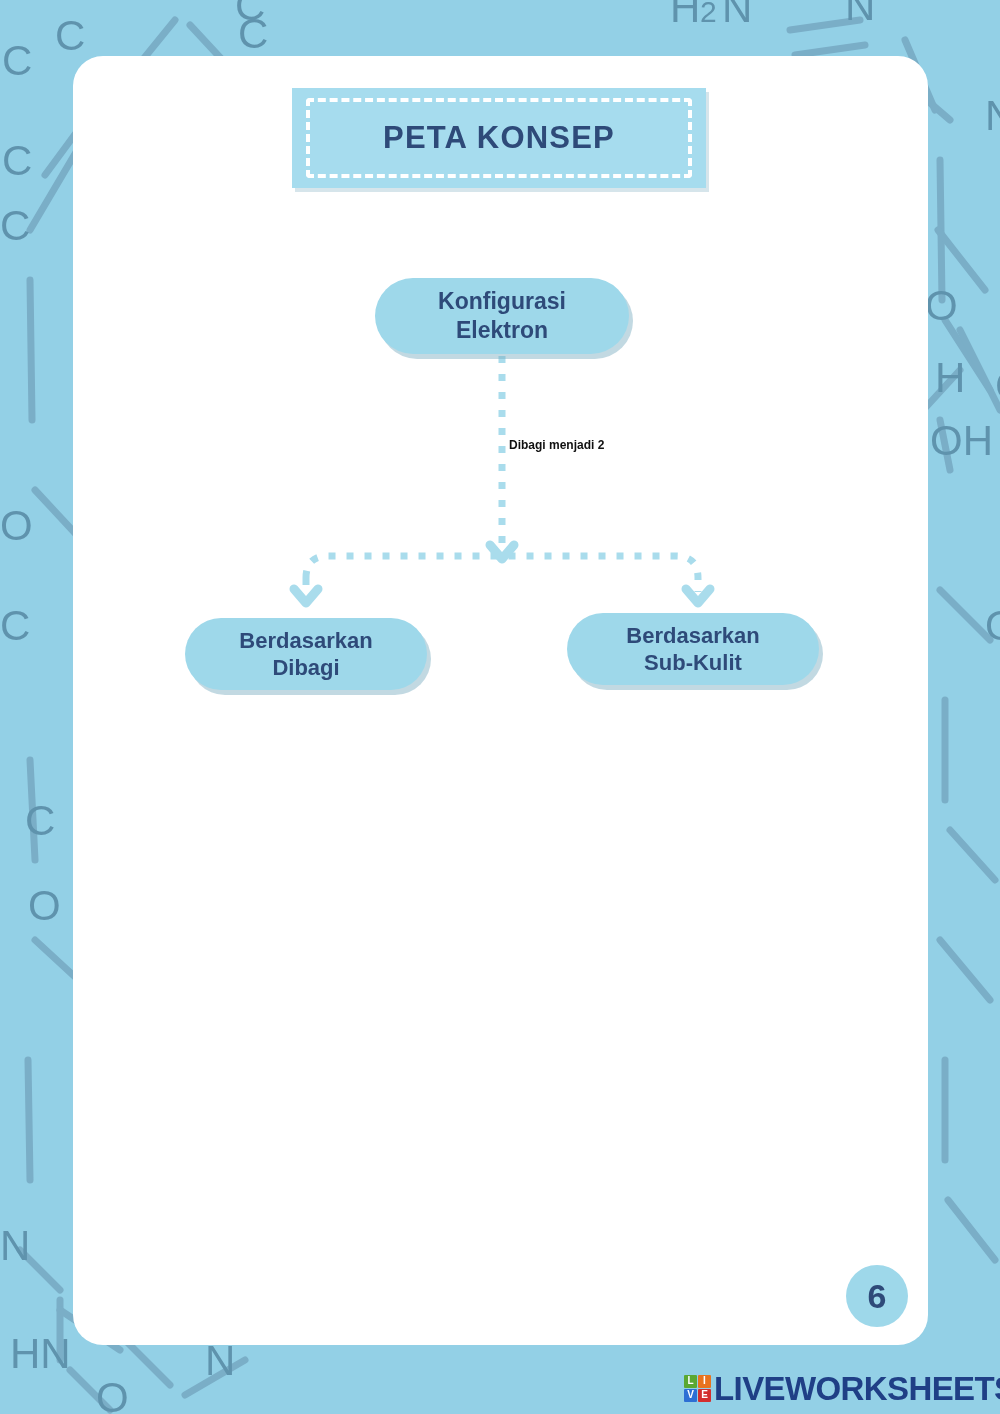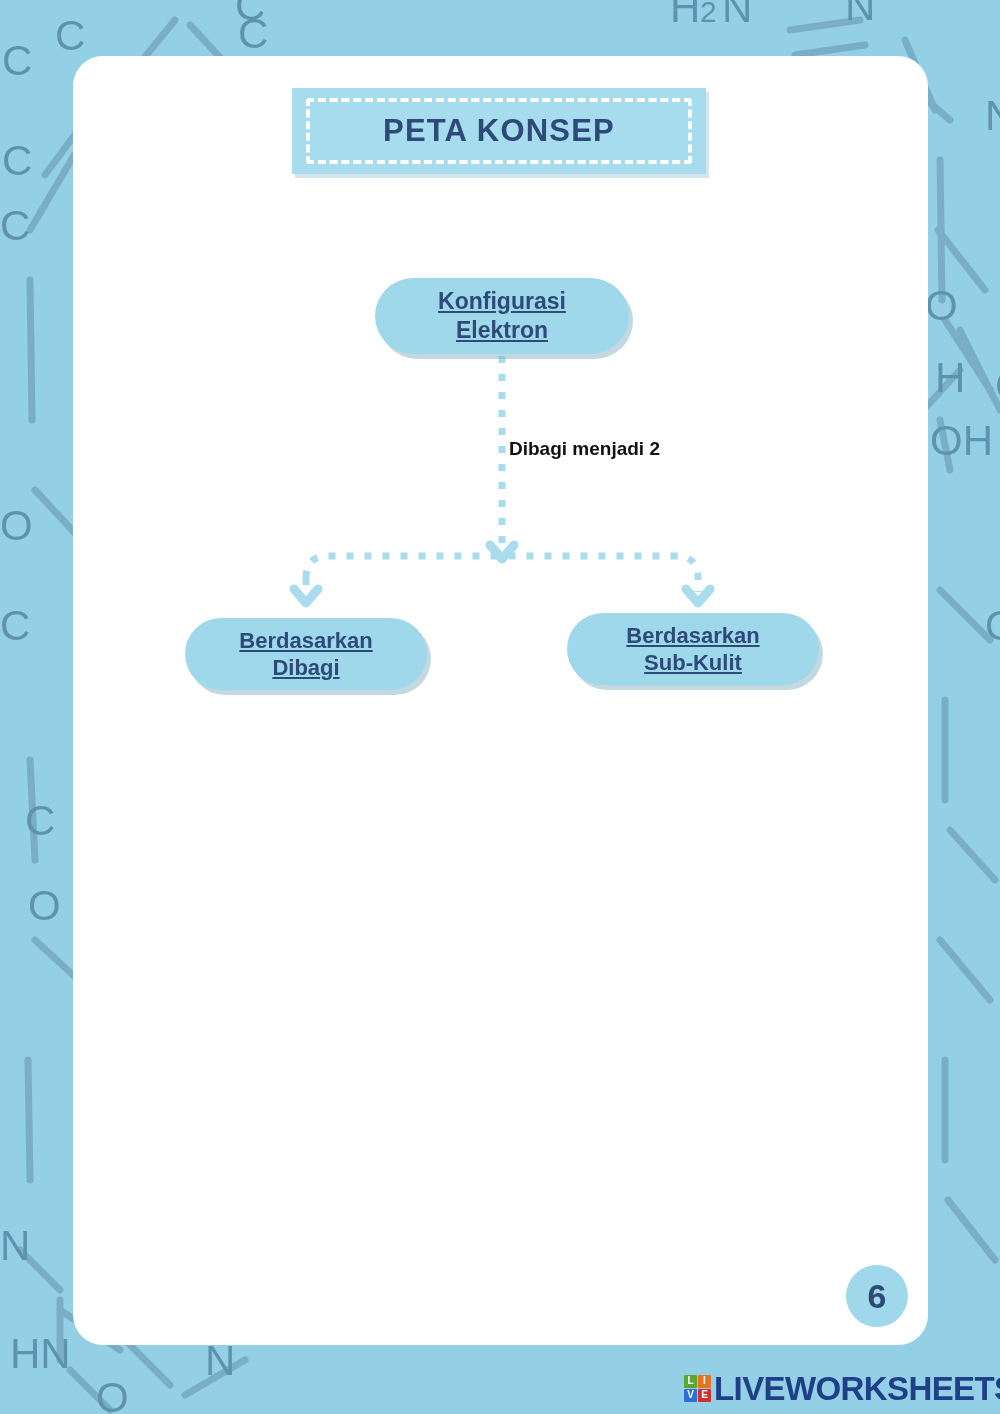--- a/index.html
+++ b/index.html
@@ -36,21 +36,21 @@
     border-radius: 30px;
     z-index: 2;
   }
 
   
   #title-banner {
     position: absolute;
     left: 292px;
     top: 88px;
     width: 414px;
-    height: 86px;
+    height: 100px;
     background: #a6dcee;
     z-index: 3;
     display: flex;
     align-items: center;
     justify-content: center;
     box-shadow: 3px 4px 0 rgba(120,170,190,0.30);
   }
   #title-banner .dash-frame {
     position: absolute;
     left: 14px;
@@ -111,39 +111,39 @@
   }
 
   #node-subkulit {
     left: 494px;
     top: 557px;
     width: 252px;
     height: 72px;
     font-size: 22px;
   }
 
-  .node-line { display: block; white-space: nowrap; text-decoration: underline; }
+  .node-line { display: block; white-space: nowrap; }
 
   
   #connectors {
     position: absolute;
     left: 0;
     top: 0;
     width: 855px;
     height: 1289px;
     pointer-events: none;
   }
 
   
   #branch-label {
     position: absolute;
     left: 436px;
     top: 382px;
     color: #111111;
-    font-size: 19px;
+    font-size: 12px;
     font-weight: bold;
     white-space: nowrap;
   }
 
   
   #page-badge {
     position: absolute;
     left: 846px;
     top: 1265px;
     width: 62px;

